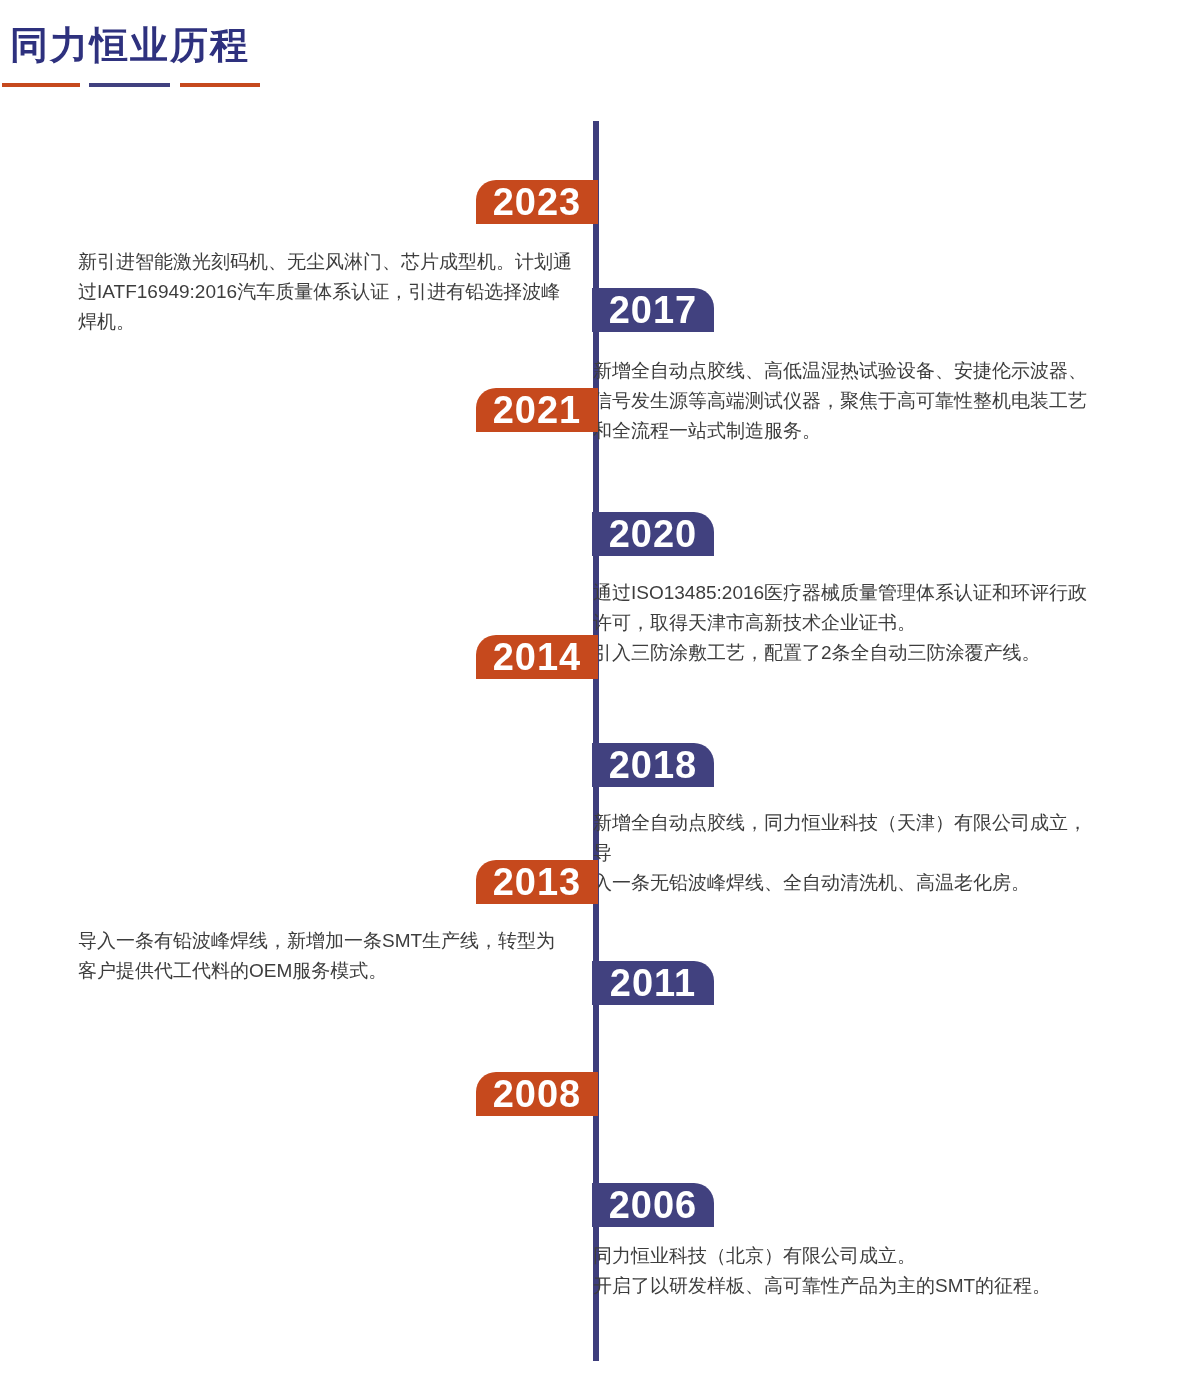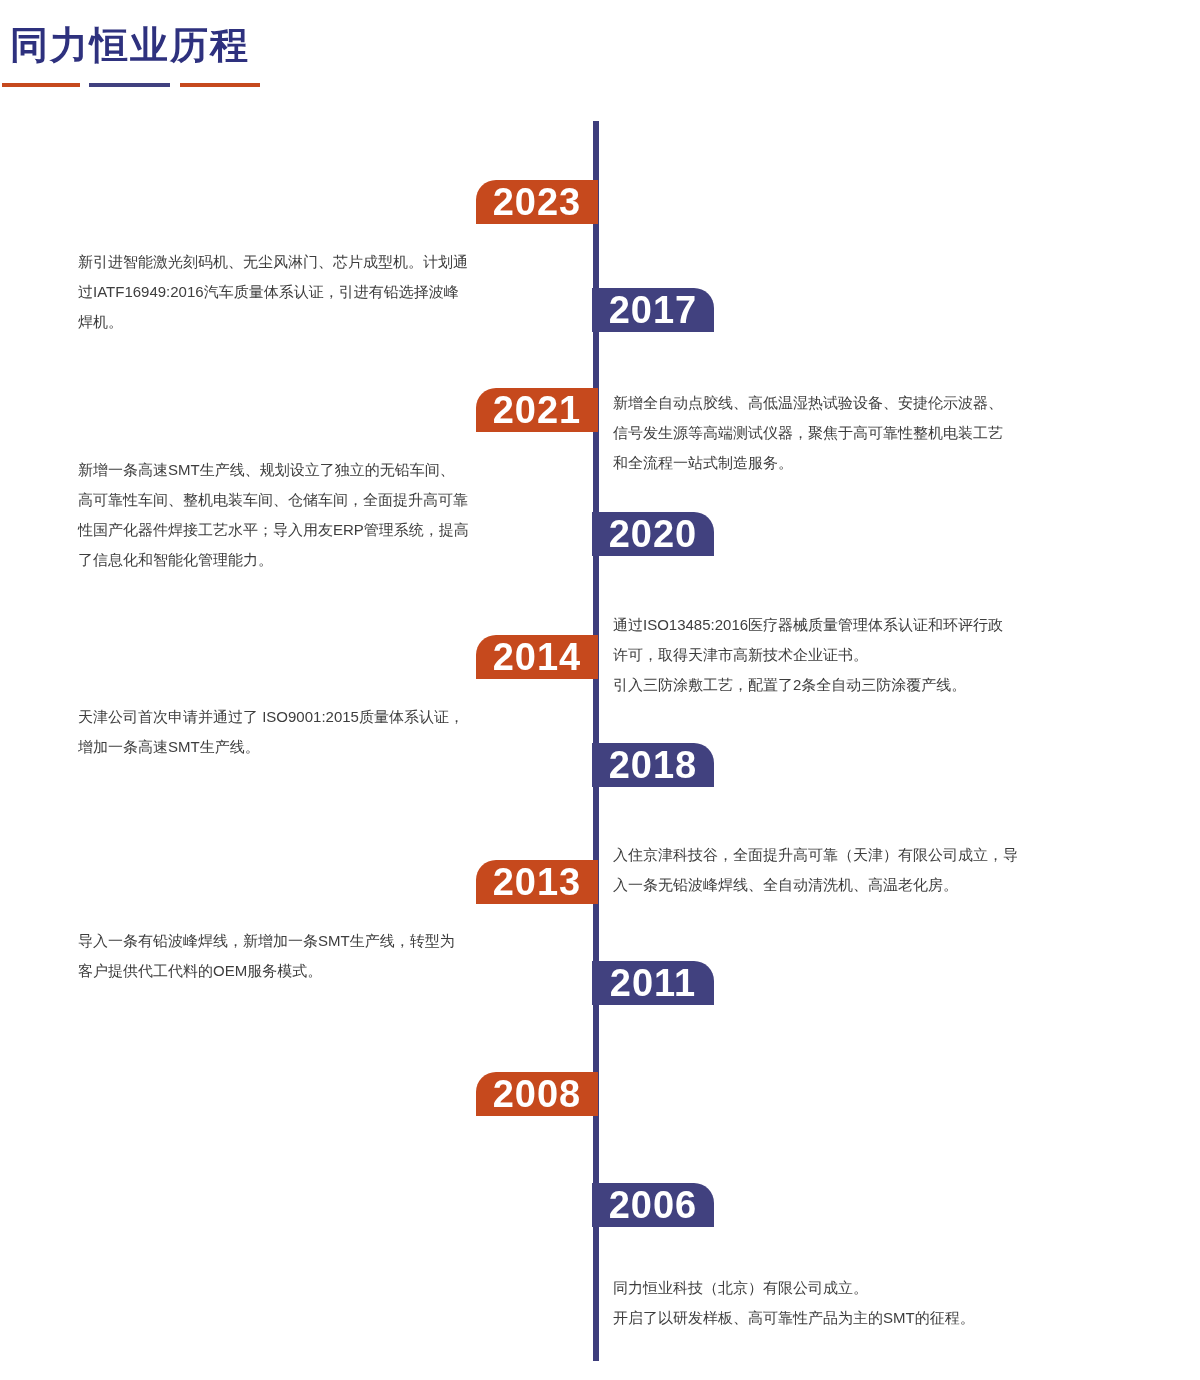--- a/index.html
+++ b/index.html
@@ -31,25 +31,25 @@
     position:absolute;width:122px;height:44px;
     color:#ffffff;font-size:38px;font-weight:bold;
     line-height:44px;text-align:center;
     letter-spacing:1px;
   }
   .badge.left{left:476px;background:#c6491d;border-radius:20px 0 0 0;}
   .badge.right{left:592px;background:#41417f;border-radius:0 20px 0 0;}
   
   .desc{
     position:absolute;width:505px;
-    font-size:15px;line-height:30px;color:#3d3d3d;
+    font-size:19px;line-height:30px;color:#3d3d3d;
     white-space:pre-line;
   }
   .desc.left{left:78px;}
-  .desc.right{left:613px;margin-top:32px;}
+  .desc.right{left:593px;}
   
   #b2023{top:180px}  #t2023{top:247px}
   #b2022{top:288px}  #t2022{top:356px}
   #b2021{top:388px}  #t2021{top:455px}
   #b2020{top:512px}  #t2020{top:578px}
   #b2019{top:635px}  #t2019{top:702px}
   #b2018{top:743px}  #t2018{top:808px}
   #b2013{top:860px}  #t2013{top:926px}
   #b2011{top:961px}  #t2011{top:1026px}
   #b2008{top:1072px} #t2008{top:1142px}
@@ -71,36 +71,30 @@
   <div class="desc  left" id="t2023">新引进智能激光刻码机、无尘风淋门、芯片成型机。计划通
 过IATF16949:2016汽车质量体系认证，引进有铅选择波峰
 焊机。</div>
 
   <div class="badge right" id="b2022">2017</div>
   <div class="desc  right" id="t2022">新增全自动点胶线、高低温湿热试验设备、安捷伦示波器、
 信号发生源等高端测试仪器，聚焦于高可靠性整机电装工艺
 和全流程一站式制造服务。</div>
 
   <div class="badge left" id="b2021">2021</div>
-  <div class="desc  left" id="t2021">新增一条高速SMT生产线、规划设立了独立的无铅车间、
-高可靠性车间、整机电装车间、仓储车间，全面提升高可靠
-性国产化器件焊接工艺水平；导入用友ERP管理系统，提高
-了信息化和智能化管理能力。</div>
 
   <div class="badge right" id="b2020">2020</div>
   <div class="desc  right" id="t2020">通过ISO13485:2016医疗器械质量管理体系认证和环评行政
 许可，取得天津市高新技术企业证书。
 引入三防涂敷工艺，配置了2条全自动三防涂覆产线。</div>
 
   <div class="badge left" id="b2019">2014</div>
-  <div class="desc  left" id="t2019">天津公司首次申请并通过了 ISO9001:2015质量体系认证，
-增加一条高速SMT生产线。</div>
 
   <div class="badge right" id="b2018">2018</div>
-  <div class="desc  right" id="t2018">入住京津科技谷，全面提升高可靠（天津）有限公司成立，导
+  <div class="desc  right" id="t2018">新增全自动点胶线，同力恒业科技（天津）有限公司成立，导
 入一条无铅波峰焊线、全自动清洗机、高温老化房。</div>
 
   <div class="badge left" id="b2013">2013</div>
   <div class="desc  left" id="t2013">导入一条有铅波峰焊线，新增加一条SMT生产线，转型为
 客户提供代工代料的OEM服务模式。</div>
 
   <div class="badge right" id="b2011">2011</div>
 
   <div class="badge left" id="b2008">2008</div>
 

